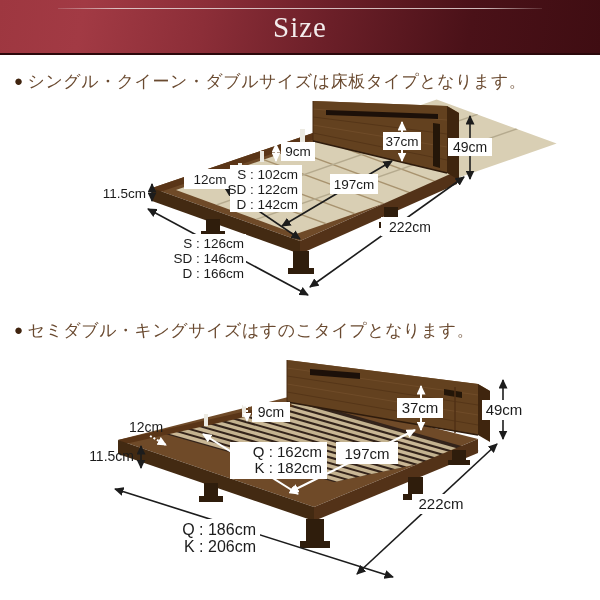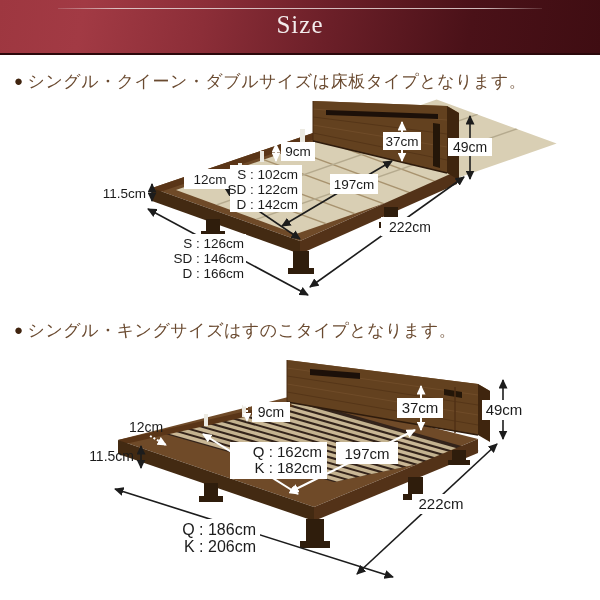--- a/index.html
+++ b/index.html
@@ -12,21 +12,21 @@
     background:linear-gradient(100deg,#9e3740 0%,#a23a44 14%,#8c2e38 34%,#6b1f28 55%,#4a1118 78%,#3f0d12 100%);
     border-bottom:2px solid #2b080b;
   }
   .hdr-line{
     position:absolute;left:58px;right:58px;top:8px;height:1px;
     background:linear-gradient(90deg,rgba(220,200,200,.2),rgba(230,214,214,.85) 12%,rgba(230,214,214,.85) 88%,rgba(220,200,200,.15));
   }
   .hdr-title{
     position:absolute;left:0;right:0;top:11px;text-align:center;
     font-family:"Liberation Serif","DejaVu Serif",serif;
-    font-size:25px;color:#f3ecec;letter-spacing:1px;
+    font-size:29px;color:#f3ecec;letter-spacing:1px;
   }
   .sec-head{
     display:flex;align-items:center;gap:4px;
     margin:14px 0 0 14px;height:24px;
     font-family:"Liberation Serif","DejaVu Serif",serif;
     font-size:17px;color:#6a4a30;letter-spacing:.5px;white-space:nowrap;
   }
   .sec-head .bullet{color:#40240f;font-size:15px;line-height:1;}
   svg{display:block;}
   .dim{fill:#1b1b1b;}
@@ -149,21 +149,21 @@
 
     <rect class="whitebox" x="166" y="141" width="80" height="48"></rect>
     <text class="dim dim13" x="244" y="155" text-anchor="end">S : 126cm</text>
     <text class="dim dim13" x="244" y="170" text-anchor="end">SD : 146cm</text>
     <text class="dim dim13" x="244" y="185" text-anchor="end">D : 166cm</text>
   </g>
 </svg>
 
 <div class="sec-head" style="margin-top:20px">
   <span class="bullet">●</span>
-  <span>シングル・キングサイズはすのこタイプとなります。</span>
+  <span>セミダブル・キングサイズはすのこタイプとなります。</span>
 </div>
 
 <svg width="600" height="255" viewBox="0 0 600 255">
   <g>
 
     <polygon points="118,98 300,52 478,97 314,165" fill="#6f4a28"></polygon>
 
     <g transform="matrix(145,-31,176,50,158,90)">
       <rect x="0" y="0" width="1" height="1" fill="#33231a"></rect>
       <rect x="0.02" y="0" width="0.05" height="1" fill="#c9b795"></rect>

